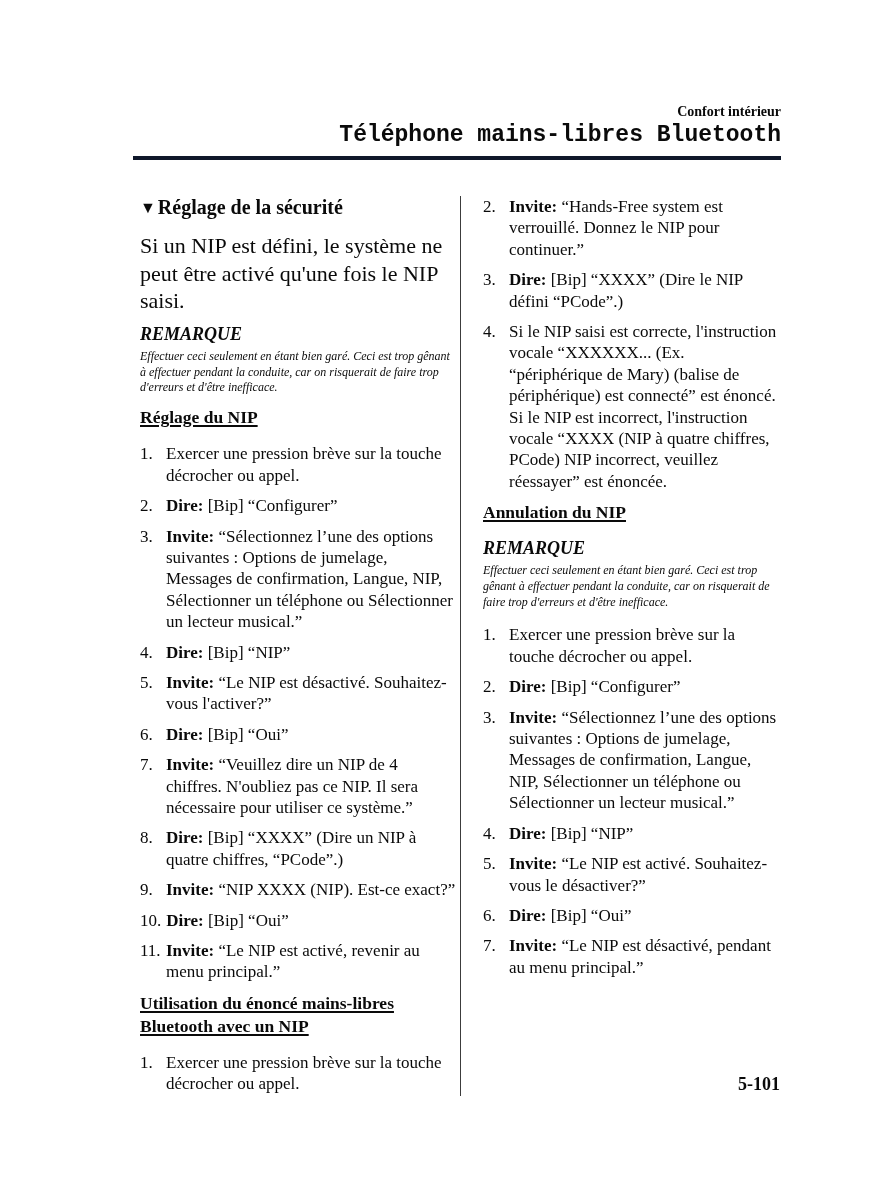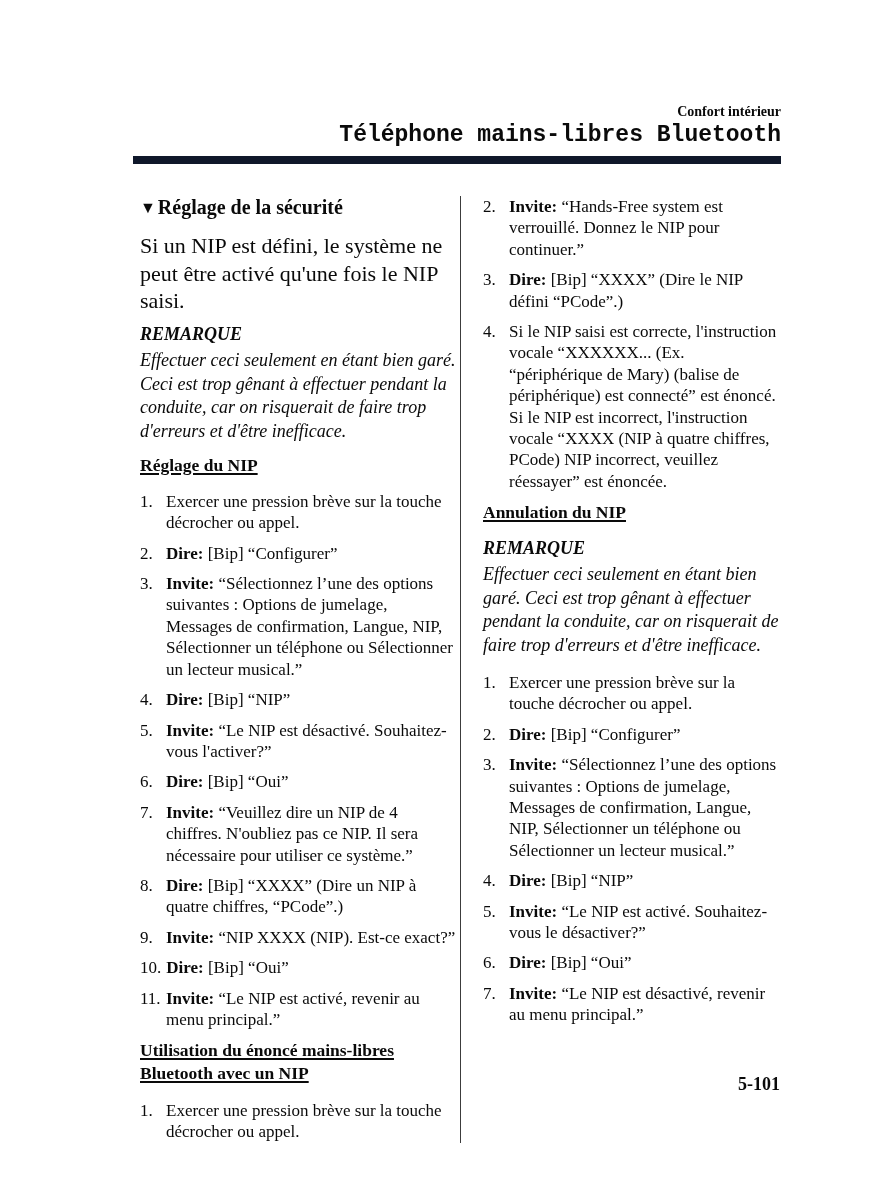--- a/index.html
+++ b/index.html
@@ -11,21 +11,21 @@
     position: relative;
     overflow: hidden;
   }
   .page { position: absolute; inset: 0; }
 
   
   .header {
     position: absolute;
     top: 0; left: 133px; width: 648px;
     text-align: right;
-    border-bottom: 8px solid #0f172a;
+    border-bottom: 4px solid #0f172a;
     padding-bottom: 7px;
   }
   .eyebrow {
     padding-top: 104px;
     font-size: 14px; font-weight: bold; line-height: 1.1;
   }
   .page-title {
     font-size: 23px; font-weight: bold; line-height: 1.15;
     margin-top: 3px;
     font-family: Liberation Mono, monospace;
@@ -46,21 +46,21 @@
     font-size: 20px; font-weight: bold; line-height: 1.15;
     margin: 0 0 13px 0;
   }
   .marker { font-size: 16px; display: inline-block; margin-right: 2px; transform: translateY(-1px); }
   .body-par { font-size: 22px; line-height: 1.26; margin: 0 0 8px 0; }
   .note-label {
     font-size: 18px; font-weight: bold; font-style: italic;
     line-height: 1.2; margin: 0 0 3px 0;
   }
   .note-text {
-    font-size: 18px; font-style: italic; line-height: 1.32;
+    font-size: 12px; font-style: italic; line-height: 1.32;
     margin: 0 0 10px 0;
   }
   .subheading {
     font-size: 17.5px; font-weight: bold; line-height: 1.32;
     text-decoration: underline; text-decoration-thickness: 1.5px; text-underline-offset: 2px;
     margin: 2px 0 14px 0;
   }
   .step {
     display: flex; align-items: flex-start;
     font-size: 17px; line-height: 1.26;
@@ -193,21 +193,21 @@
       <div class="step">
         <span class="num">5.</span>
         <span class="stext"><b>Invite:</b><span> “Le NIP est activé. Souhaitez-vous le désactiver?”</span></span>
       </div>
       <div class="step">
         <span class="num">6.</span>
         <span class="stext"><b>Dire:</b><span> [Bip] “Oui”</span></span>
       </div>
       <div class="step">
         <span class="num">7.</span>
-        <span class="stext"><b>Invite:</b><span> “Le NIP est désactivé, revenir au menu principal.”</span></span>
+        <span class="stext"><b>Invite:</b><span> “Le NIP est désactivé, pendant au menu principal.”</span></span>
       </div>
 
     </div>
   </div>
 
   <div class="page-number">5-101</div>
 
 </div>
 
 </body></html>

